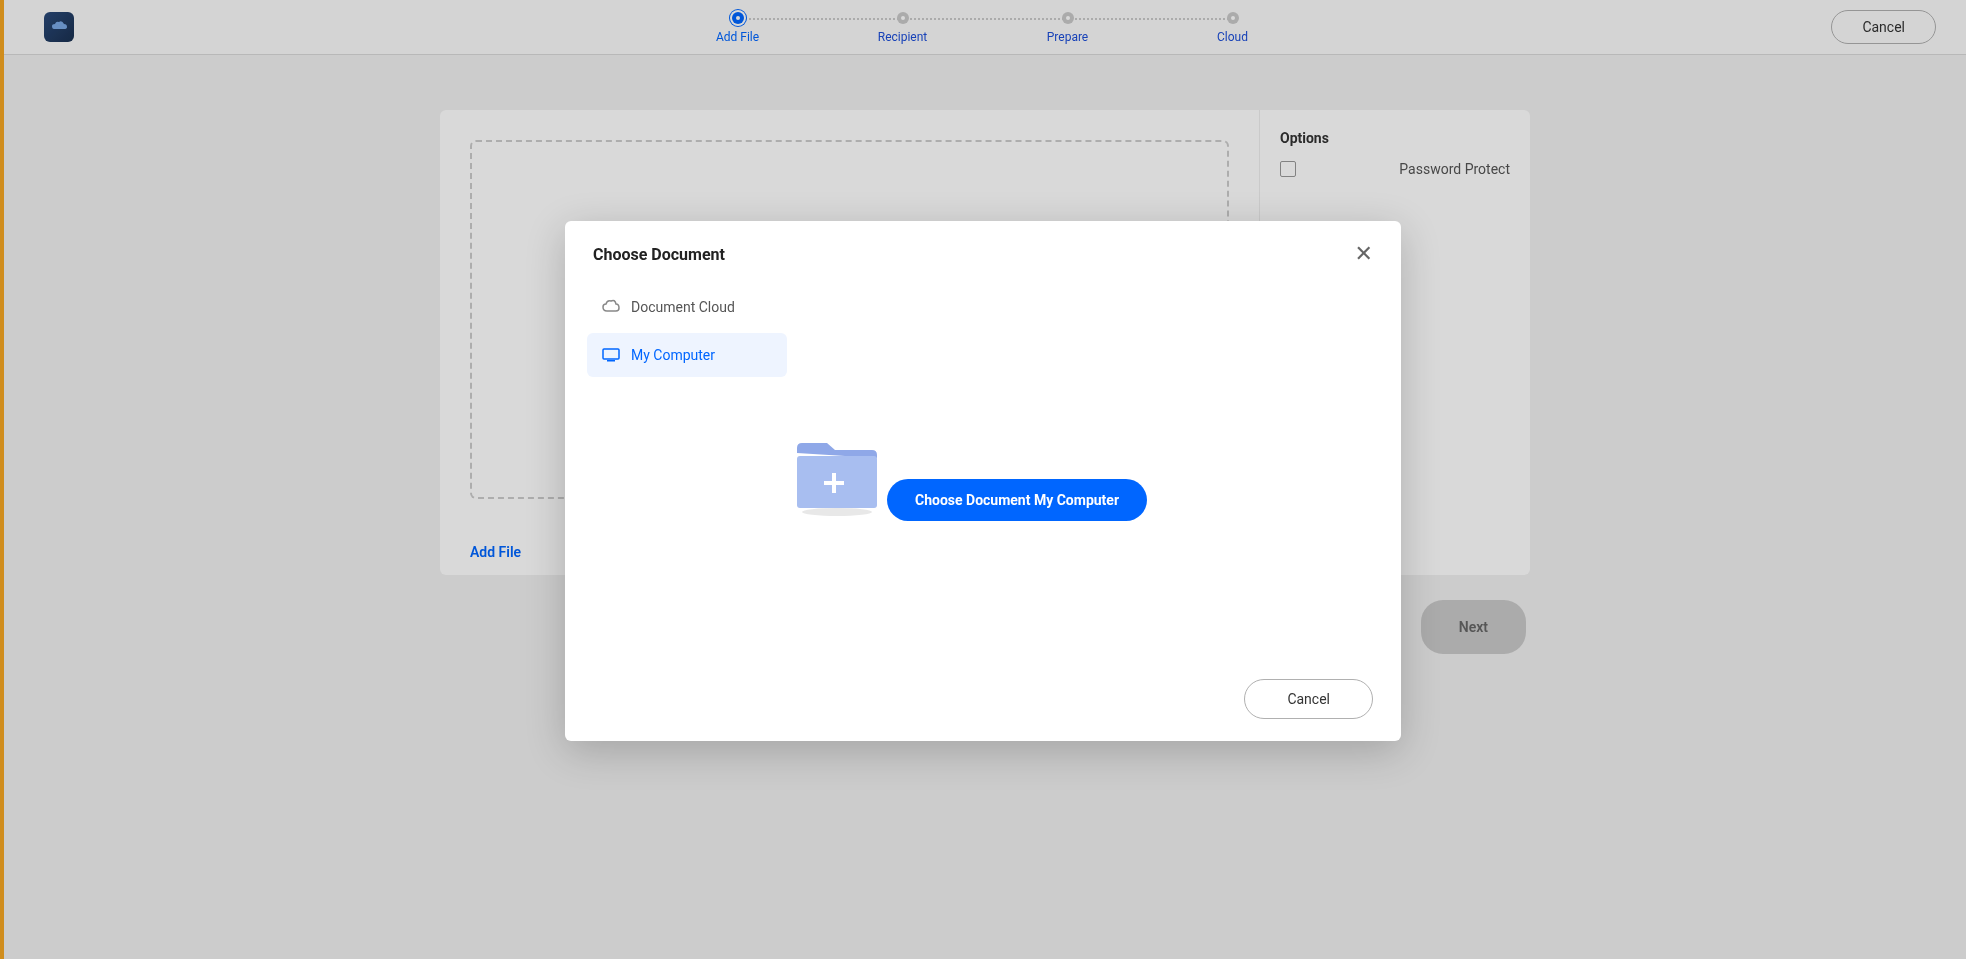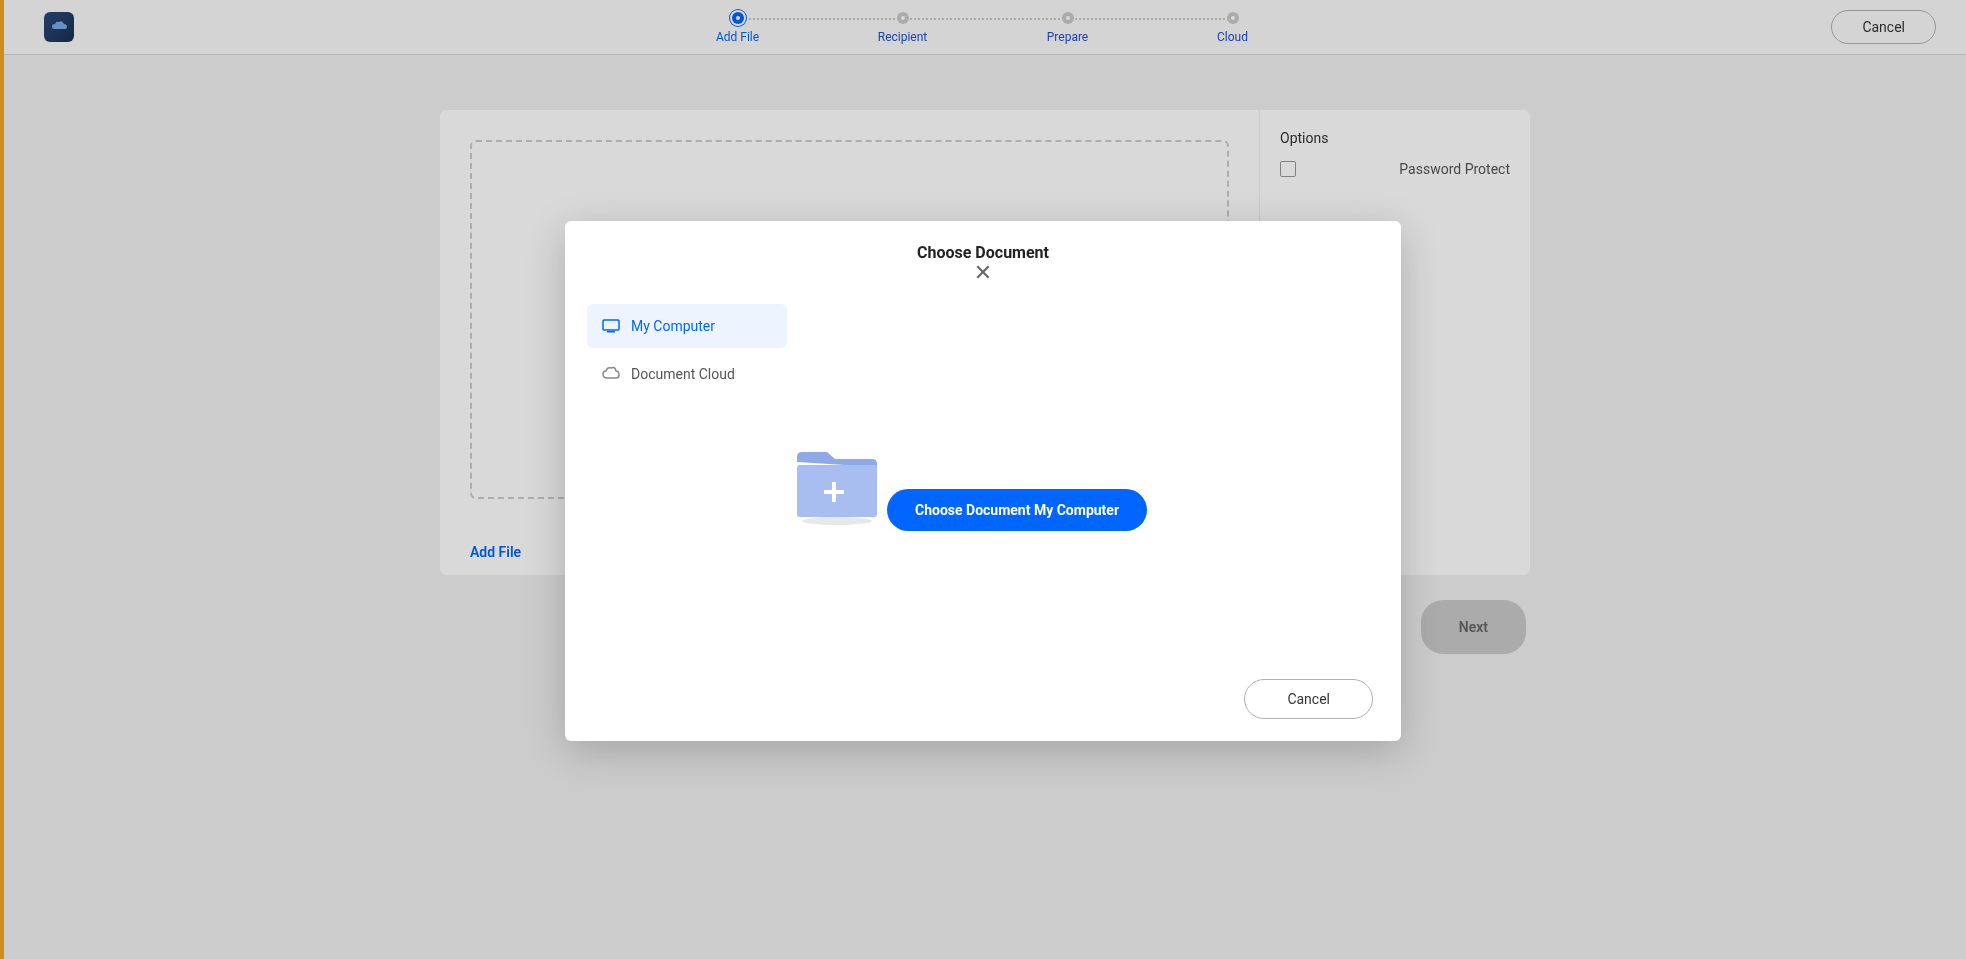--- a/index.html
+++ b/index.html
@@ -136,21 +136,21 @@
       font-weight: 600;
       font-size: 14px;
       padding: 15px 30px;
       cursor: pointer;
     }
     .options-panel {
       width: 270px;
       padding: 20px;
     }
     .options-title {
-      font-weight: 400;
+      font-weight: 700;
       font-size: 14px;
       color: #333;
       margin-bottom: 15px;
     }
     .option-item {
       display: flex;
       align-items: center;
       gap: 10px;
       font-size: 14px;
       color: #555;
@@ -194,21 +194,20 @@
       border-radius: 6px;
       box-shadow: 0 10px 40px rgba(0,0,0,0.2);
       display: flex;
       flex-direction: column;
     }
     .modal-header {
       padding: 22px 28px 18px 28px;
       display: flex;
       align-items: center;
       justify-content: space-between;
-      flex-direction: column;
     }
     .modal-title {
       font-size: 16px;
       font-weight: 700;
       color: #222;
     }
     .close-x {
       font-size: 22px;
       color: #666;
       cursor: pointer;
@@ -338,36 +337,36 @@
 
 <div class="shroud"></div>
 
 <div class="modal">
   <div class="modal-header">
     <div class="modal-title">Choose Document</div>
     <div class="close-x">✕</div>
   </div>
   <div class="modal-body">
     <div class="modal-sidebar">
+      <div class="source-item">
+        <span class="source-icon">
+          <svg width="20" height="20" viewBox="0 0 20 20">
+              <path d="M6 14 Q2 14 2 10 Q2 7 5 7 Q6 3 10 4 Q14 2 15 7 Q18 7 18 11 Q18 14 15 14 Z" fill="none" stroke="#888" stroke-width="1.5"></path>
+            </svg>
+        </span>
+        <span>Document Cloud</span>
+      </div>
       <div class="source-item active">
         <span class="source-icon">
           <svg width="20" height="20" viewBox="0 0 20 20">
               <rect x="2" y="4" width="16" height="10" rx="1" fill="none" stroke="#0066ff" stroke-width="1.5"></rect>
               <rect x="6" y="15" width="8" height="1.5" fill="#0066ff"></rect>
             </svg>
         </span>
         <span>My Computer</span>
-      </div>
-      <div class="source-item">
-        <span class="source-icon">
-          <svg width="20" height="20" viewBox="0 0 20 20">
-              <path d="M6 14 Q2 14 2 10 Q2 7 5 7 Q6 3 10 4 Q14 2 15 7 Q18 7 18 11 Q18 14 15 14 Z" fill="none" stroke="#888" stroke-width="1.5"></path>
-            </svg>
-        </span>
-        <span>Document Cloud</span>
       </div>
     </div>
     <div class="modal-main">
       <div class="folder-illustration">
         <svg width="100" height="80" viewBox="0 0 100 80">
           <path d="M10 15 L10 10 Q10 5 15 5 L40 5 L48 12 L85 12 Q90 12 90 17 L90 20 Z" fill="#8fa8e8"></path>
           <rect x="10" y="18" width="80" height="52" rx="3" fill="#a8bef0"></rect>
           <rect x="45" y="35" width="4" height="20" fill="#fff"></rect>
           <rect x="37" y="43" width="20" height="4" fill="#fff"></rect>
           <ellipse cx="50" cy="74" rx="35" ry="4" fill="#e8e8e8"></ellipse>

